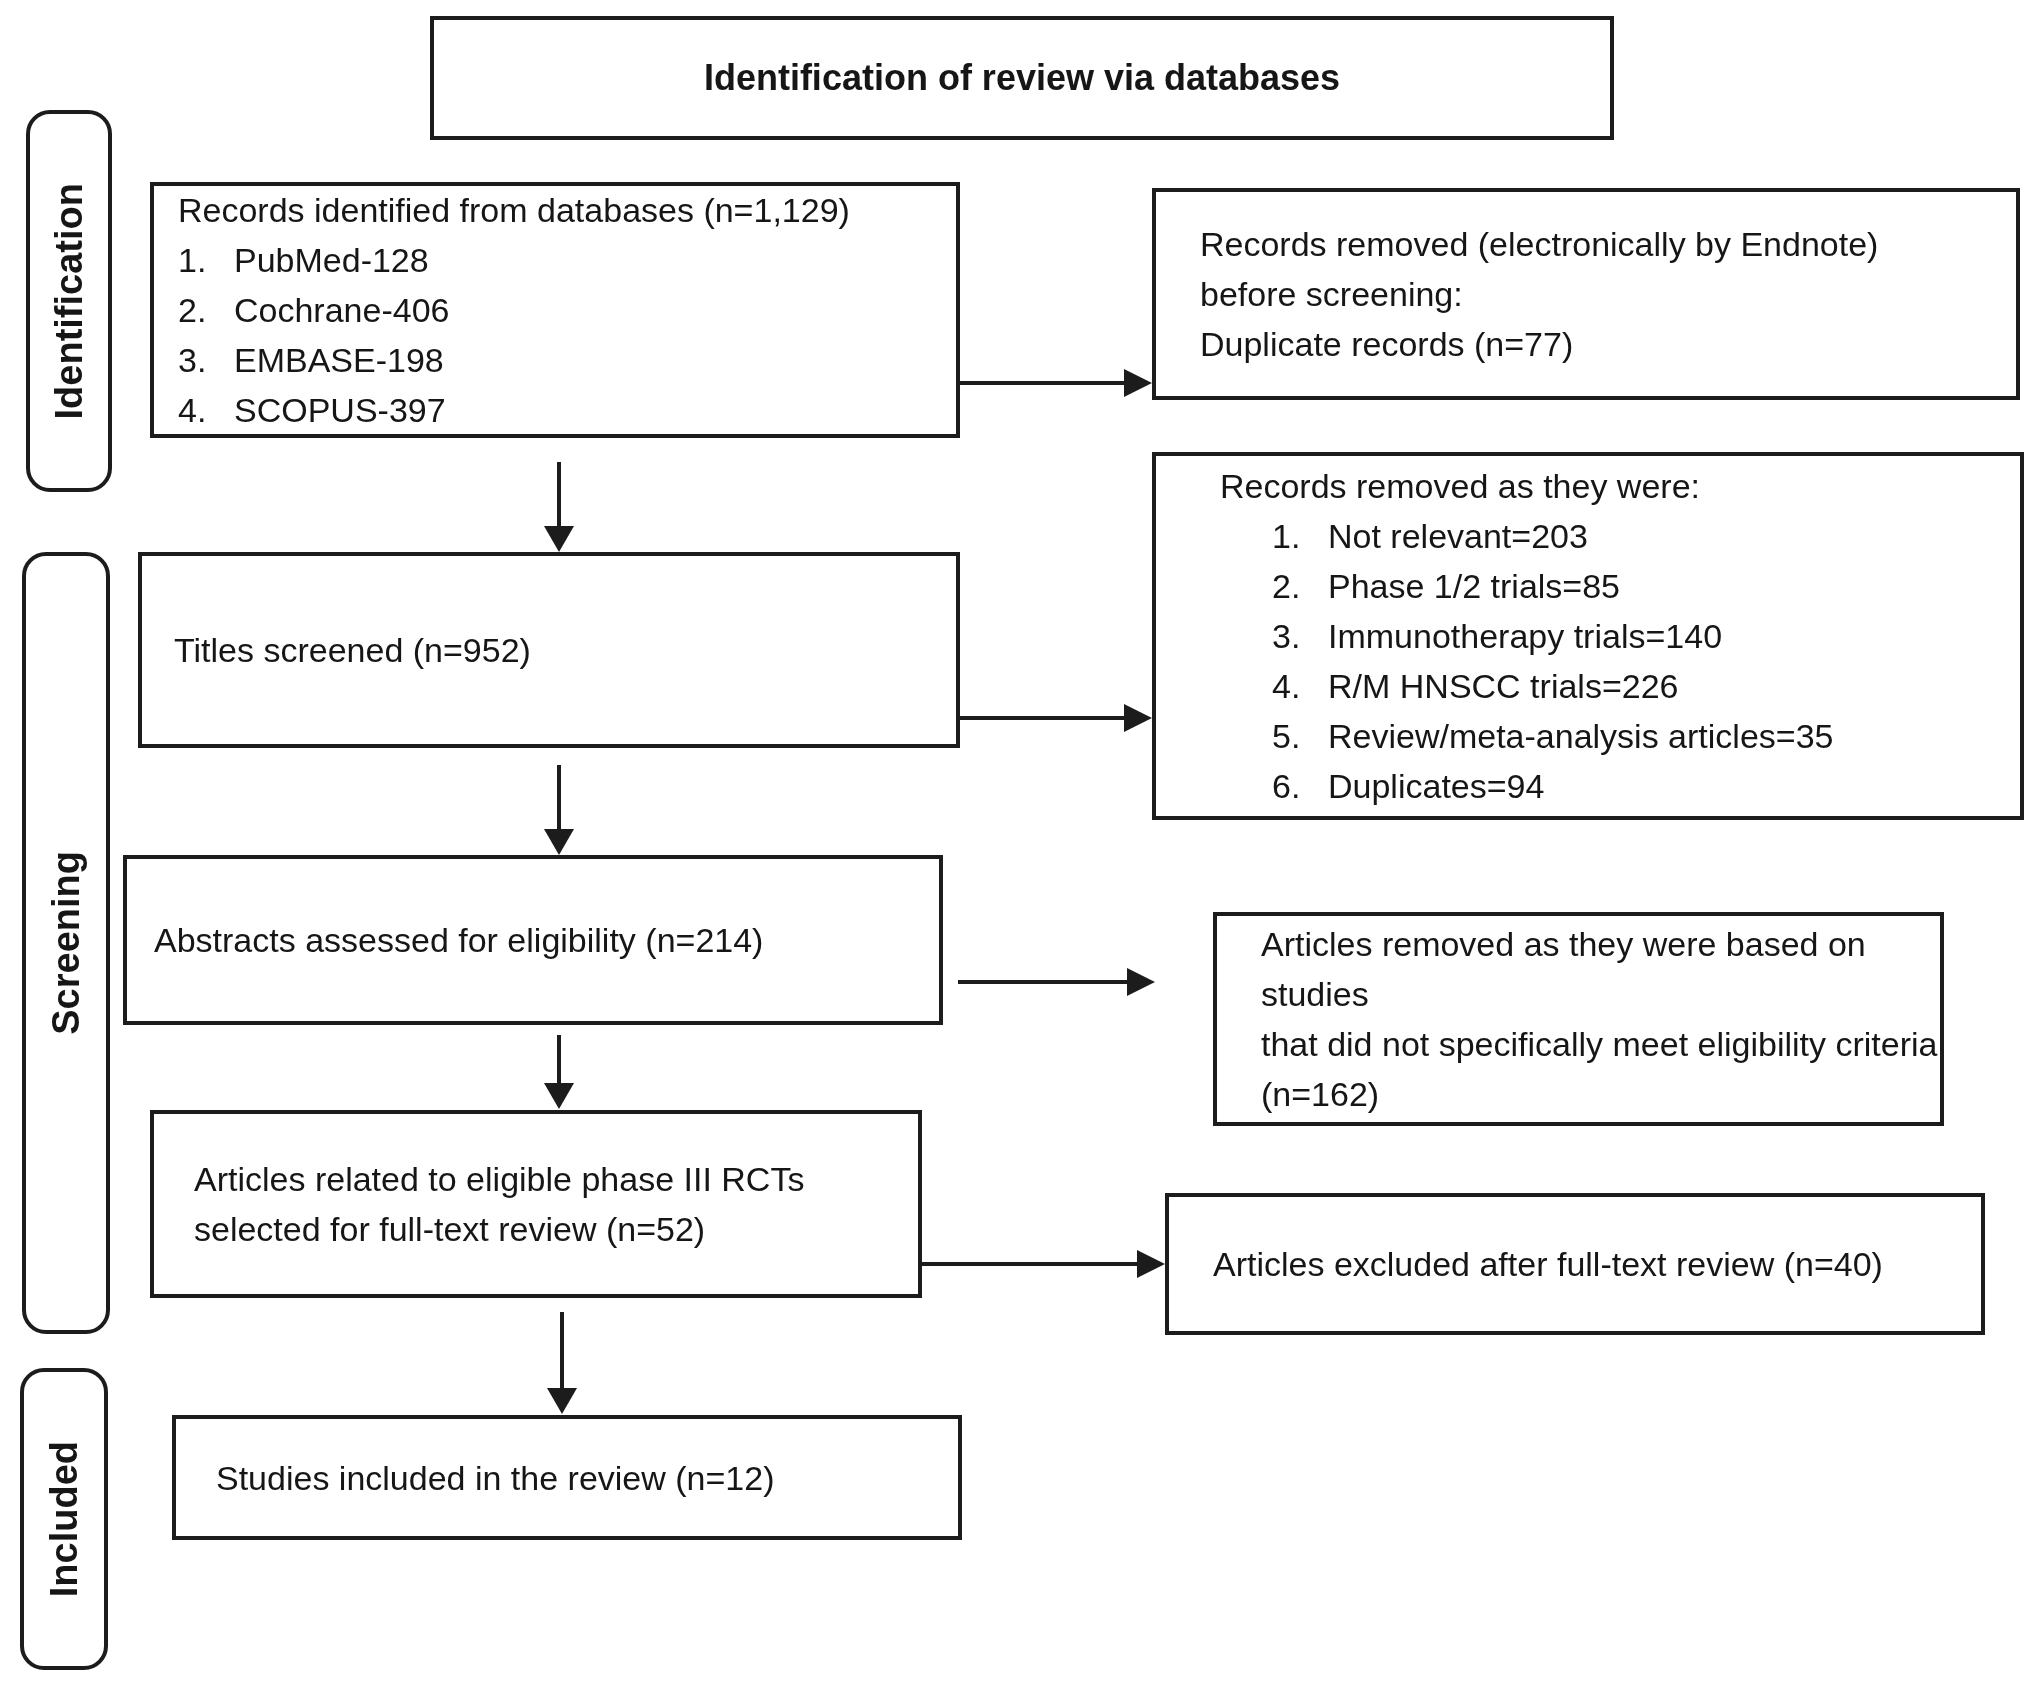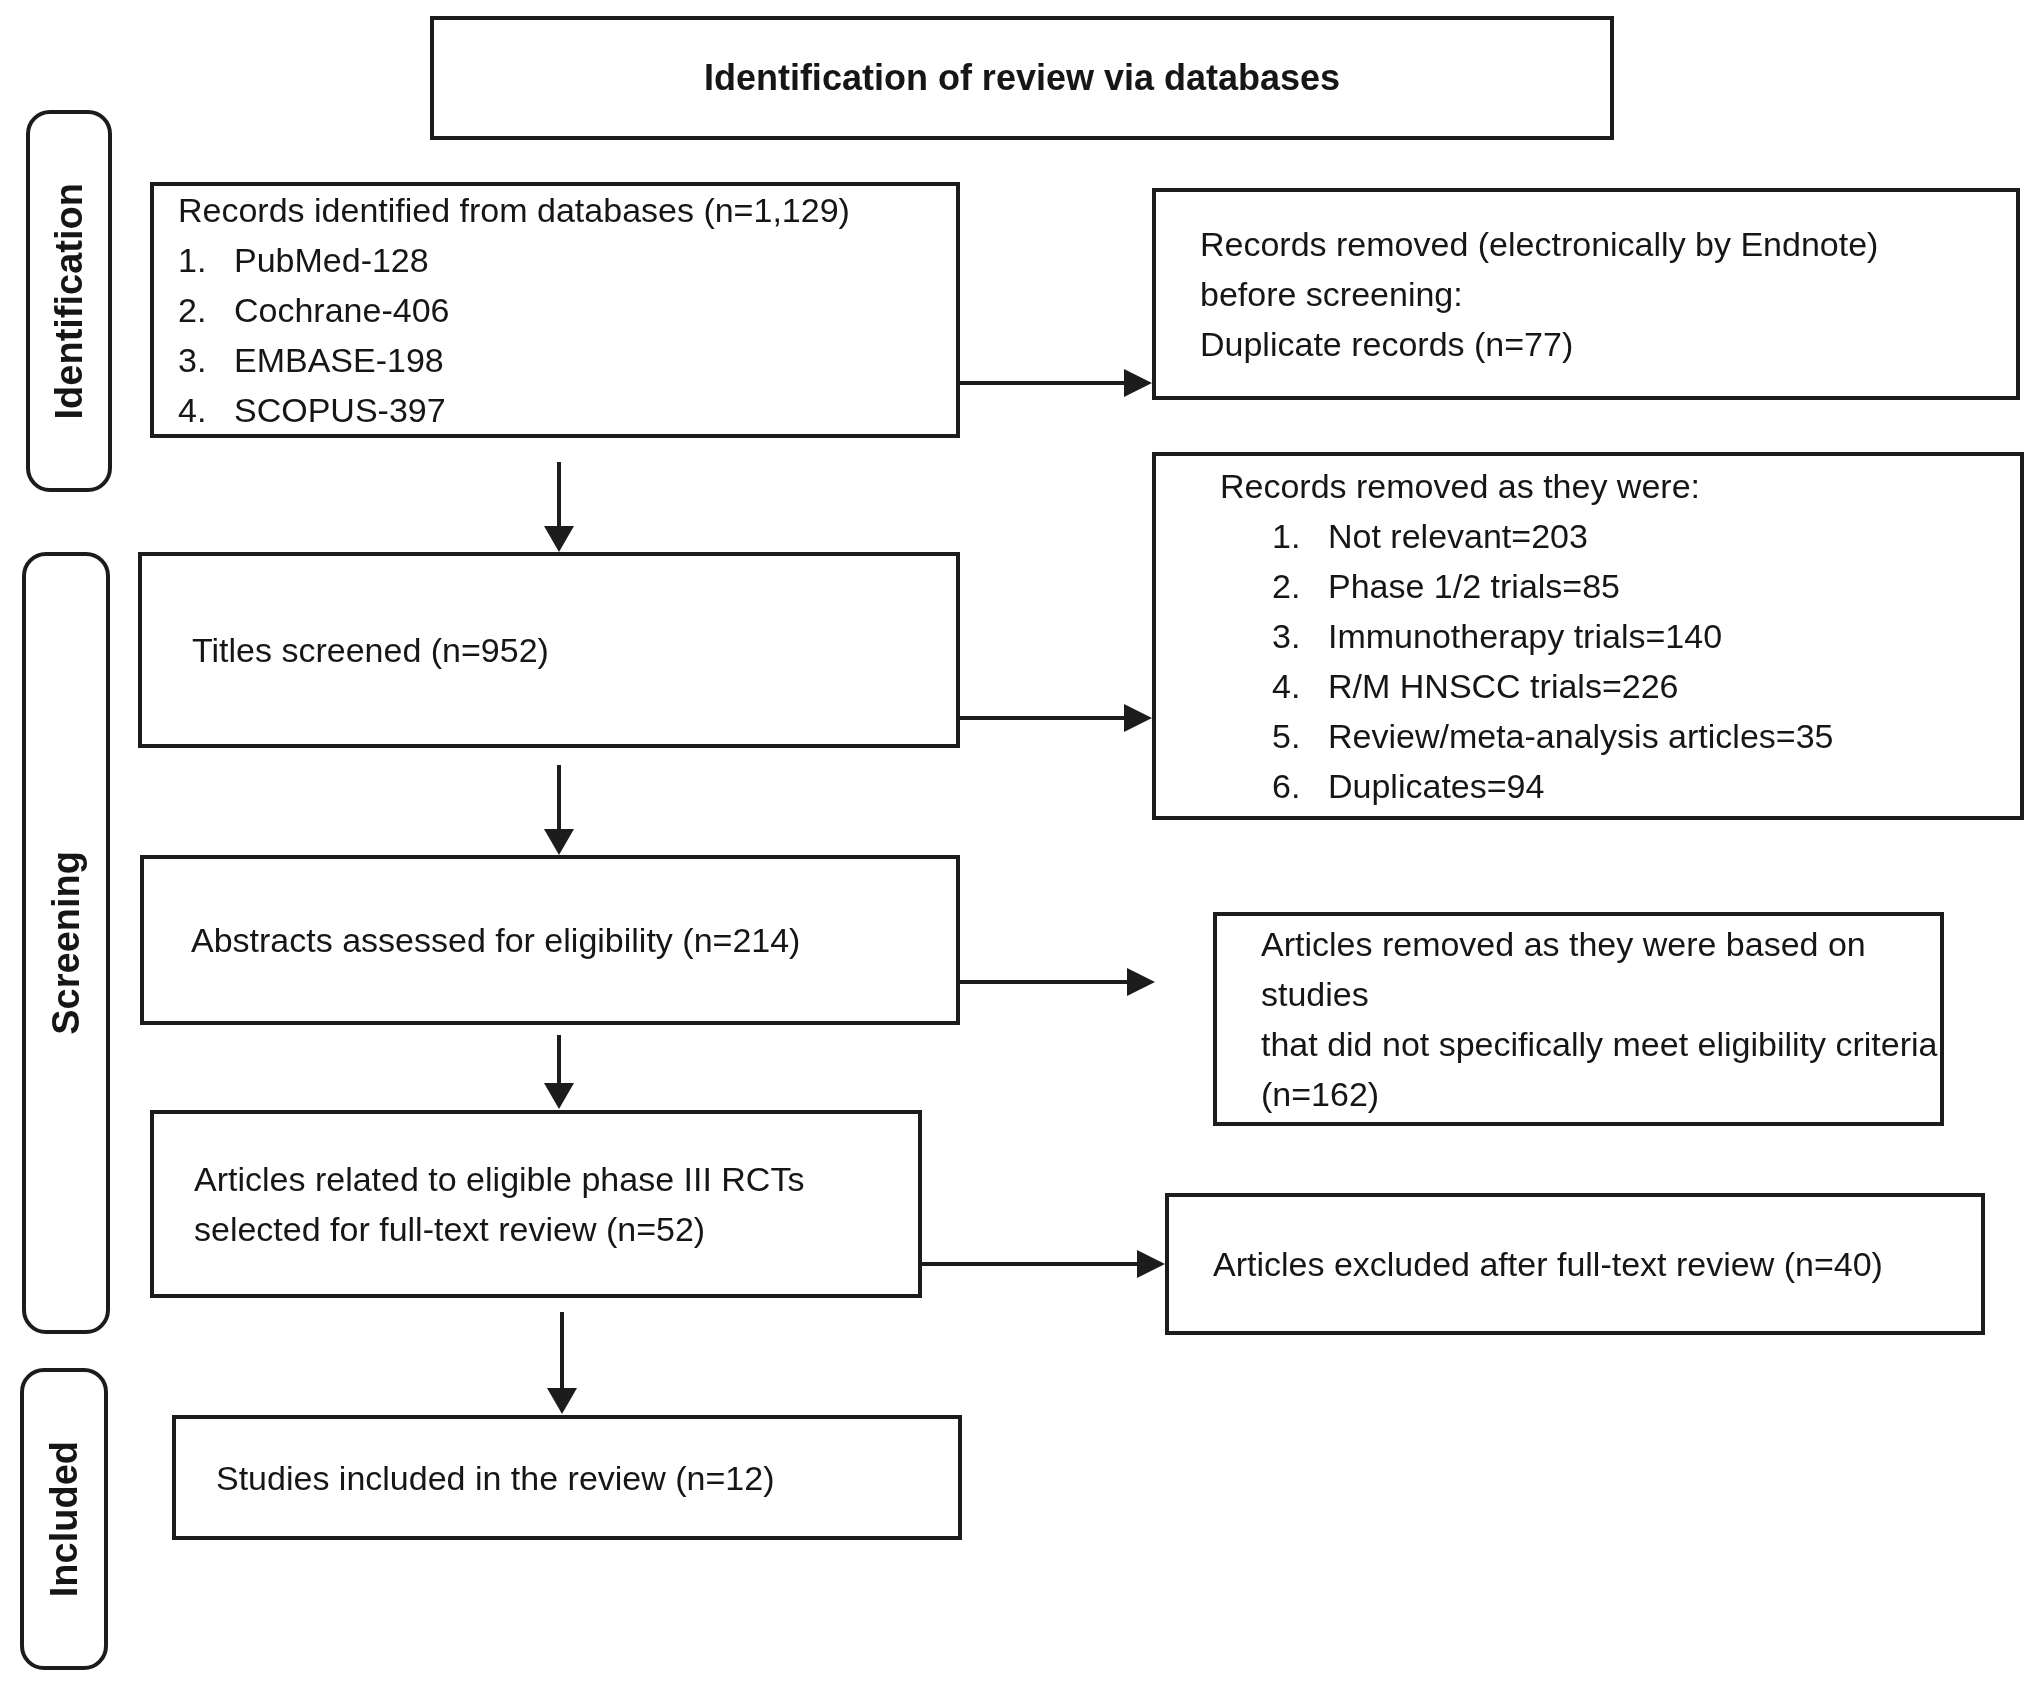--- a/index.html
+++ b/index.html
@@ -83,25 +83,25 @@
     <div class="li-row">
       <span class="li-num">3.</span>
       <span>EMBASE-198</span>
     </div>
     <div class="li-row">
       <span class="li-num">4.</span>
       <span>SCOPUS-397</span>
     </div>
   </div>
 
-  <div class="box vcenter" style="left:138px;top:552px;width:822px;height:196px;padding-left:50px;">
+  <div class="box vcenter" style="left:138px;top:552px;width:822px;height:196px;padding-left:32px;">
     <div>Titles screened (n=952)</div>
   </div>
 
-  <div class="box vcenter" style="left:140px;top:855px;width:820px;height:170px;padding-left:47px;">
+  <div class="box vcenter" style="left:123px;top:855px;width:820px;height:170px;padding-left:27px;">
     <div>Abstracts assessed for eligibility (n=214)</div>
   </div>
 
   <div class="box vcenter" style="left:150px;top:1110px;width:772px;height:188px;padding-left:40px;">
     <div>Articles related to eligible phase III RCTs</div>
     <div>selected for full-text review (n=52)</div>
   </div>
 
   <div class="box vcenter" style="left:172px;top:1415px;width:790px;height:125px;padding-left:40px;">
     <div>Studies included in the review (n=12)</div>

